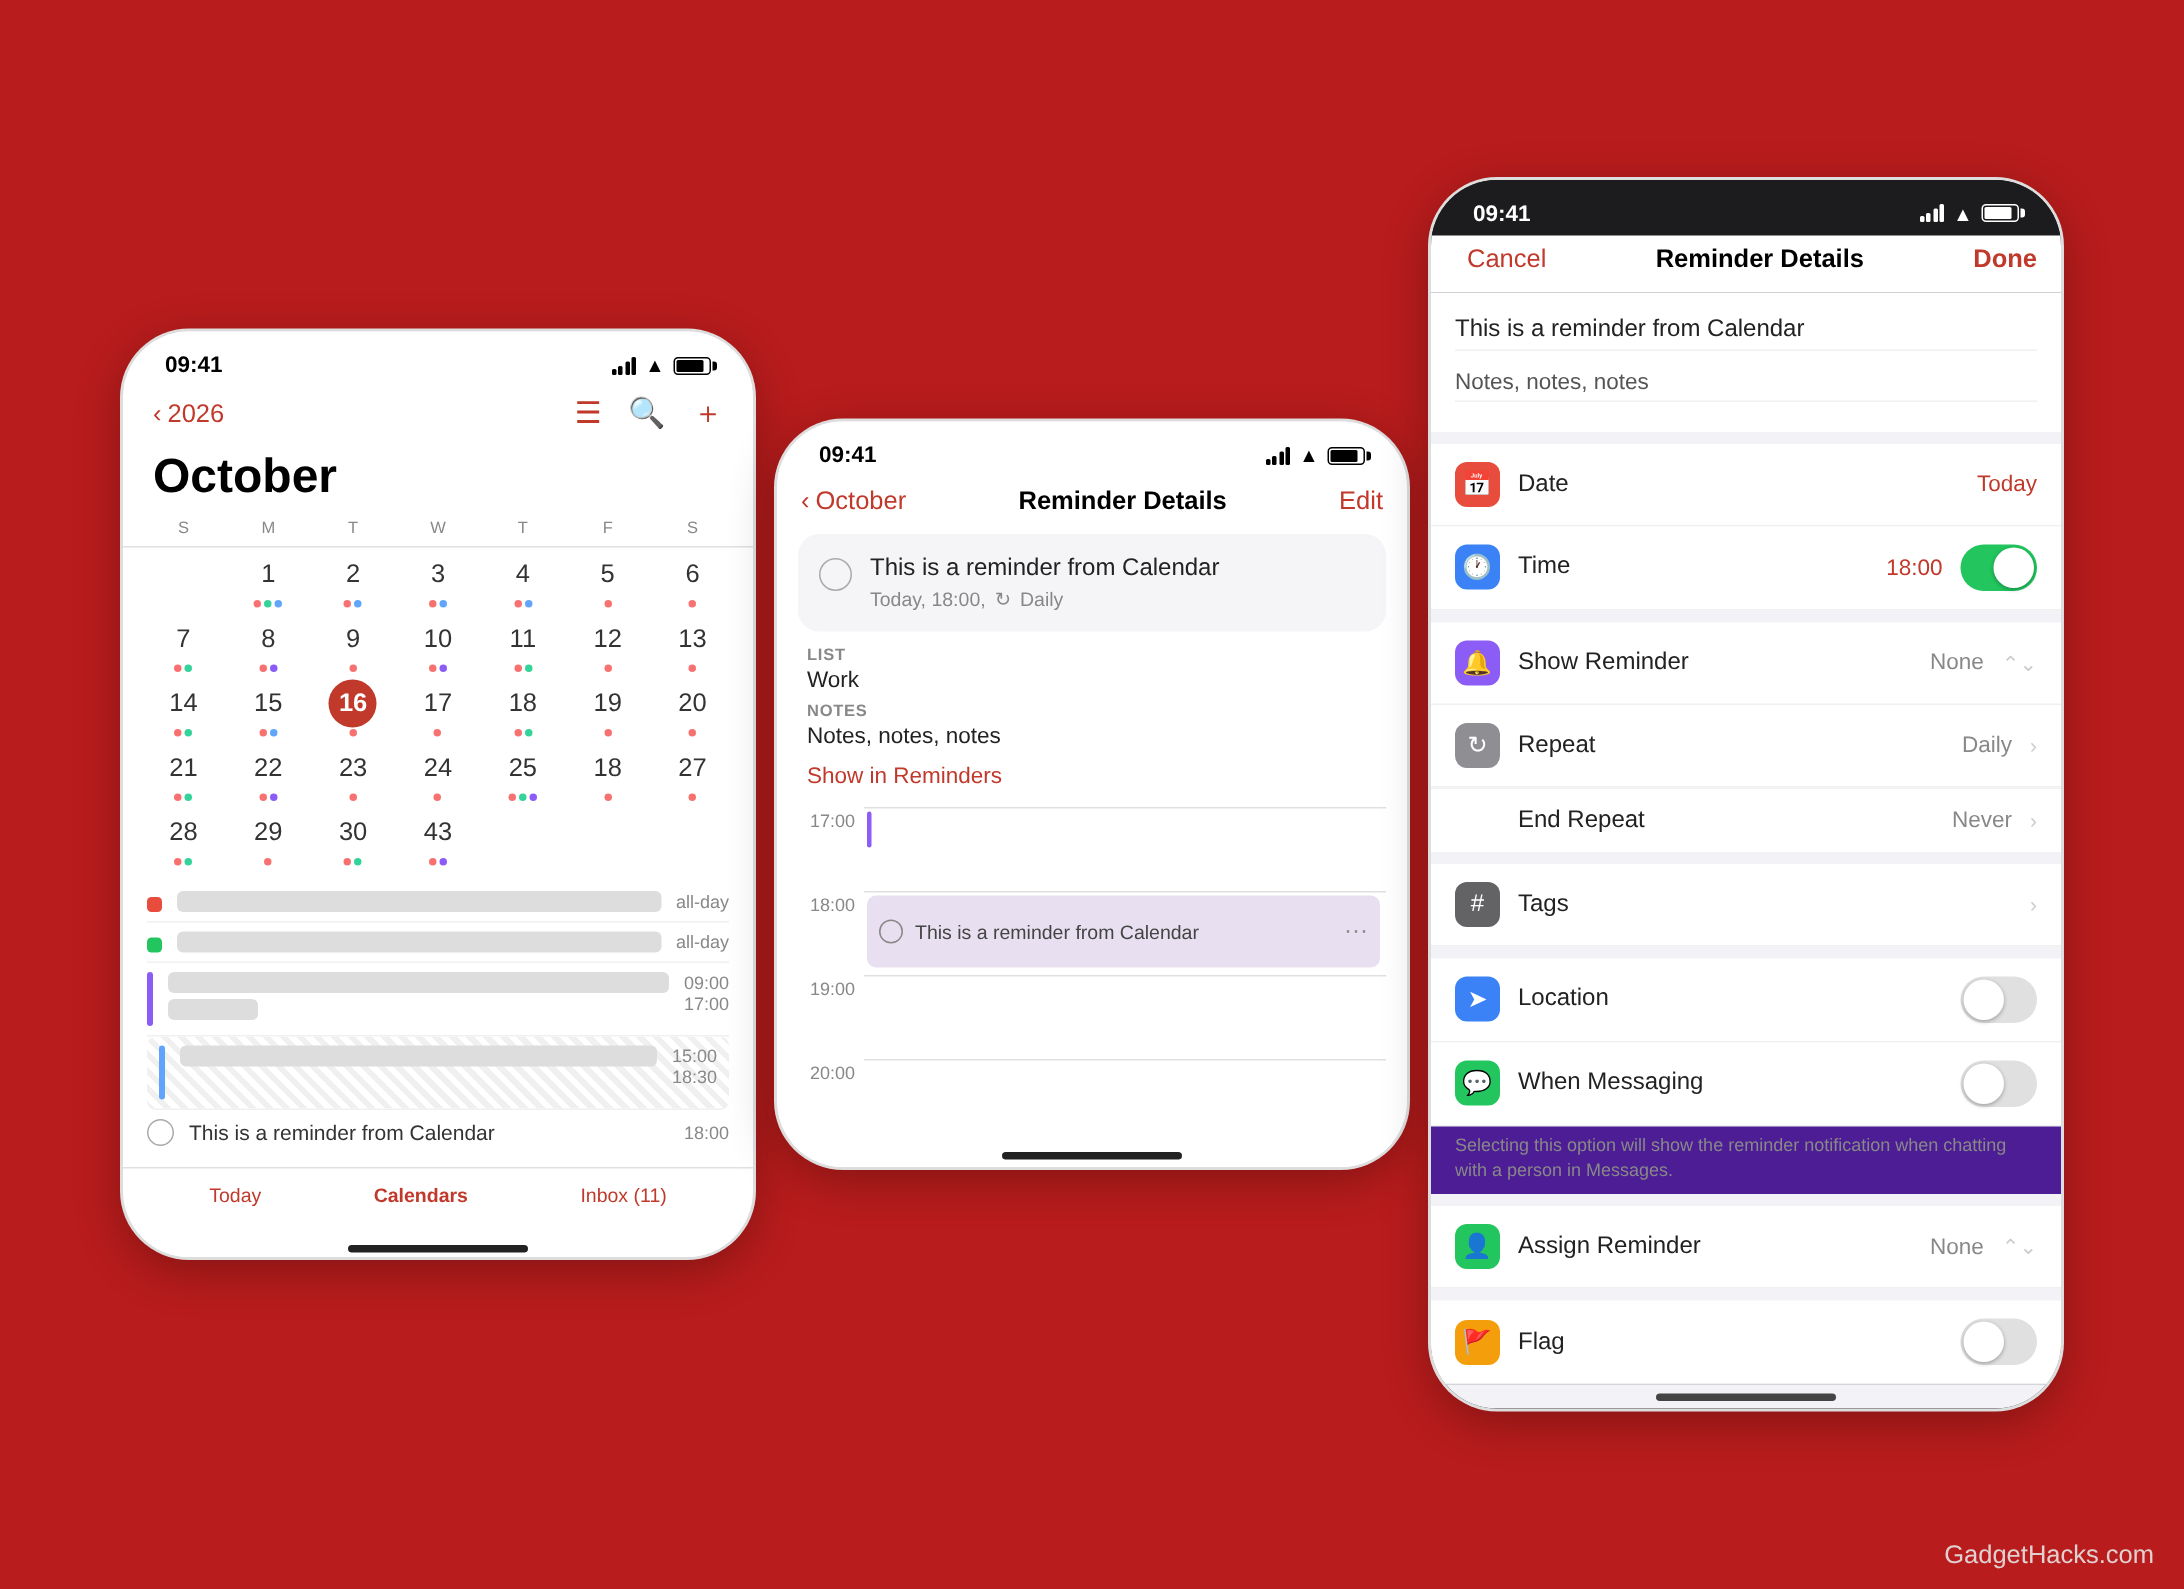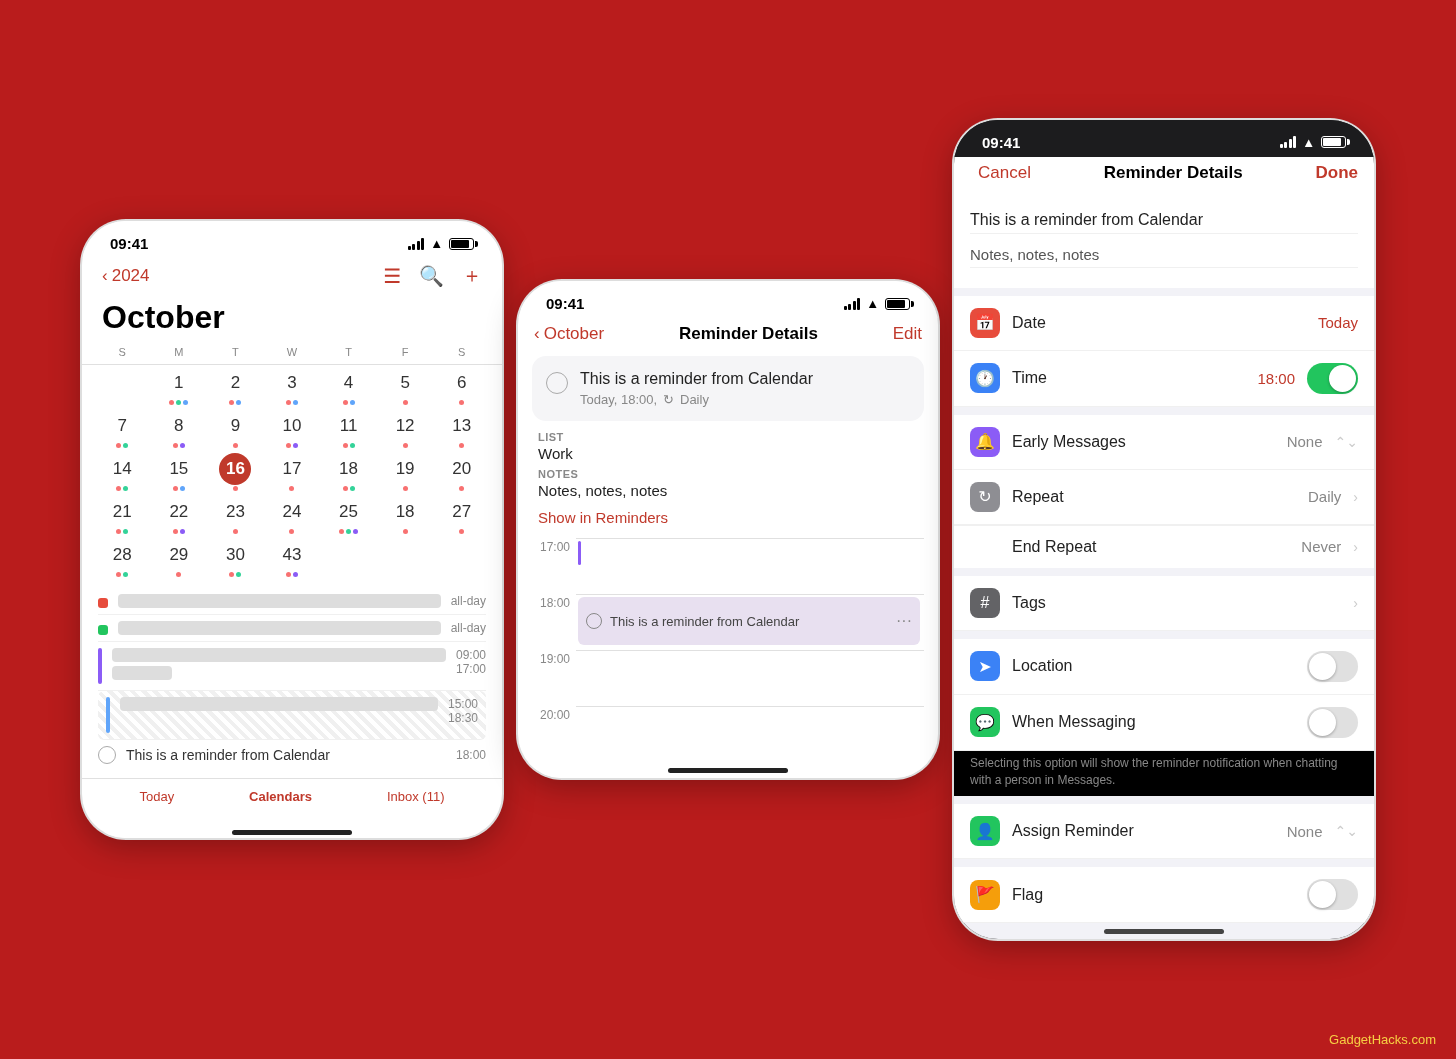--- a/index.html
+++ b/index.html
@@ -554,31 +554,31 @@
     .end-repeat-label {
       font-size: 16px;
       color: #222;
       flex: 1;
       padding-left: 42px;
     }
     .messaging-note {
       font-size: 12px;
       color: #888;
       padding: 4px 16px 8px;
-      background: #000000;
+      background: #4c1d95;
       line-height: 1.4;
     }
 
     
     .watermark {
       position: absolute;
       bottom: 12px;
       right: 20px;
-      color: #fde047;
-      font-size: 13px;
+      color: #e5e5e5;
+      font-size: 17px;
       font-weight: 500;
       opacity: 0.9;
     }
   </style>
 </head>
 <body>
 
 <div class="outer-frame">
 
   <div class="phone" style="max-width:420px;">
@@ -595,21 +595,21 @@
         <span class="wifi-icon">▲</span>
         <div class="battery">
             <div class="battery-fill"></div>
           </div>
       </div>
     </div>
 
     <div class="cal-nav">
       <div class="cal-nav-back">
         <span>‹</span>
-        <span>2024</span>
+        <span>2026</span>
       </div>
       <div class="cal-nav-icons">
         <span class="cal-nav-icon">☰</span>
         <span class="cal-nav-icon">🔍</span>
         <span class="cal-nav-icon">＋</span>
       </div>
     </div>
 
     <div class="cal-month-title">October</div>
 
@@ -1014,21 +1014,21 @@
         <span class="edit-row-value red-text">18:00</span>
         <div class="toggle-switch">
           <div class="toggle-knob"></div>
         </div>
       </div>
 
       <div class="section-divider"></div>
 
       <div class="edit-row">
         <div class="edit-row-icon purple">🔔</div>
-        <span class="edit-row-label">Early Messages</span>
+        <span class="edit-row-label">Show Reminder</span>
         <span class="edit-row-value">None</span>
         <span class="edit-row-chevron">⌃⌄</span>
       </div>
 
       <div class="edit-row">
         <div class="edit-row-icon gray">↻</div>
         <span class="edit-row-label">Repeat</span>
         <span class="edit-row-value">Daily</span>
         <span class="edit-row-chevron">›</span>
       </div>

